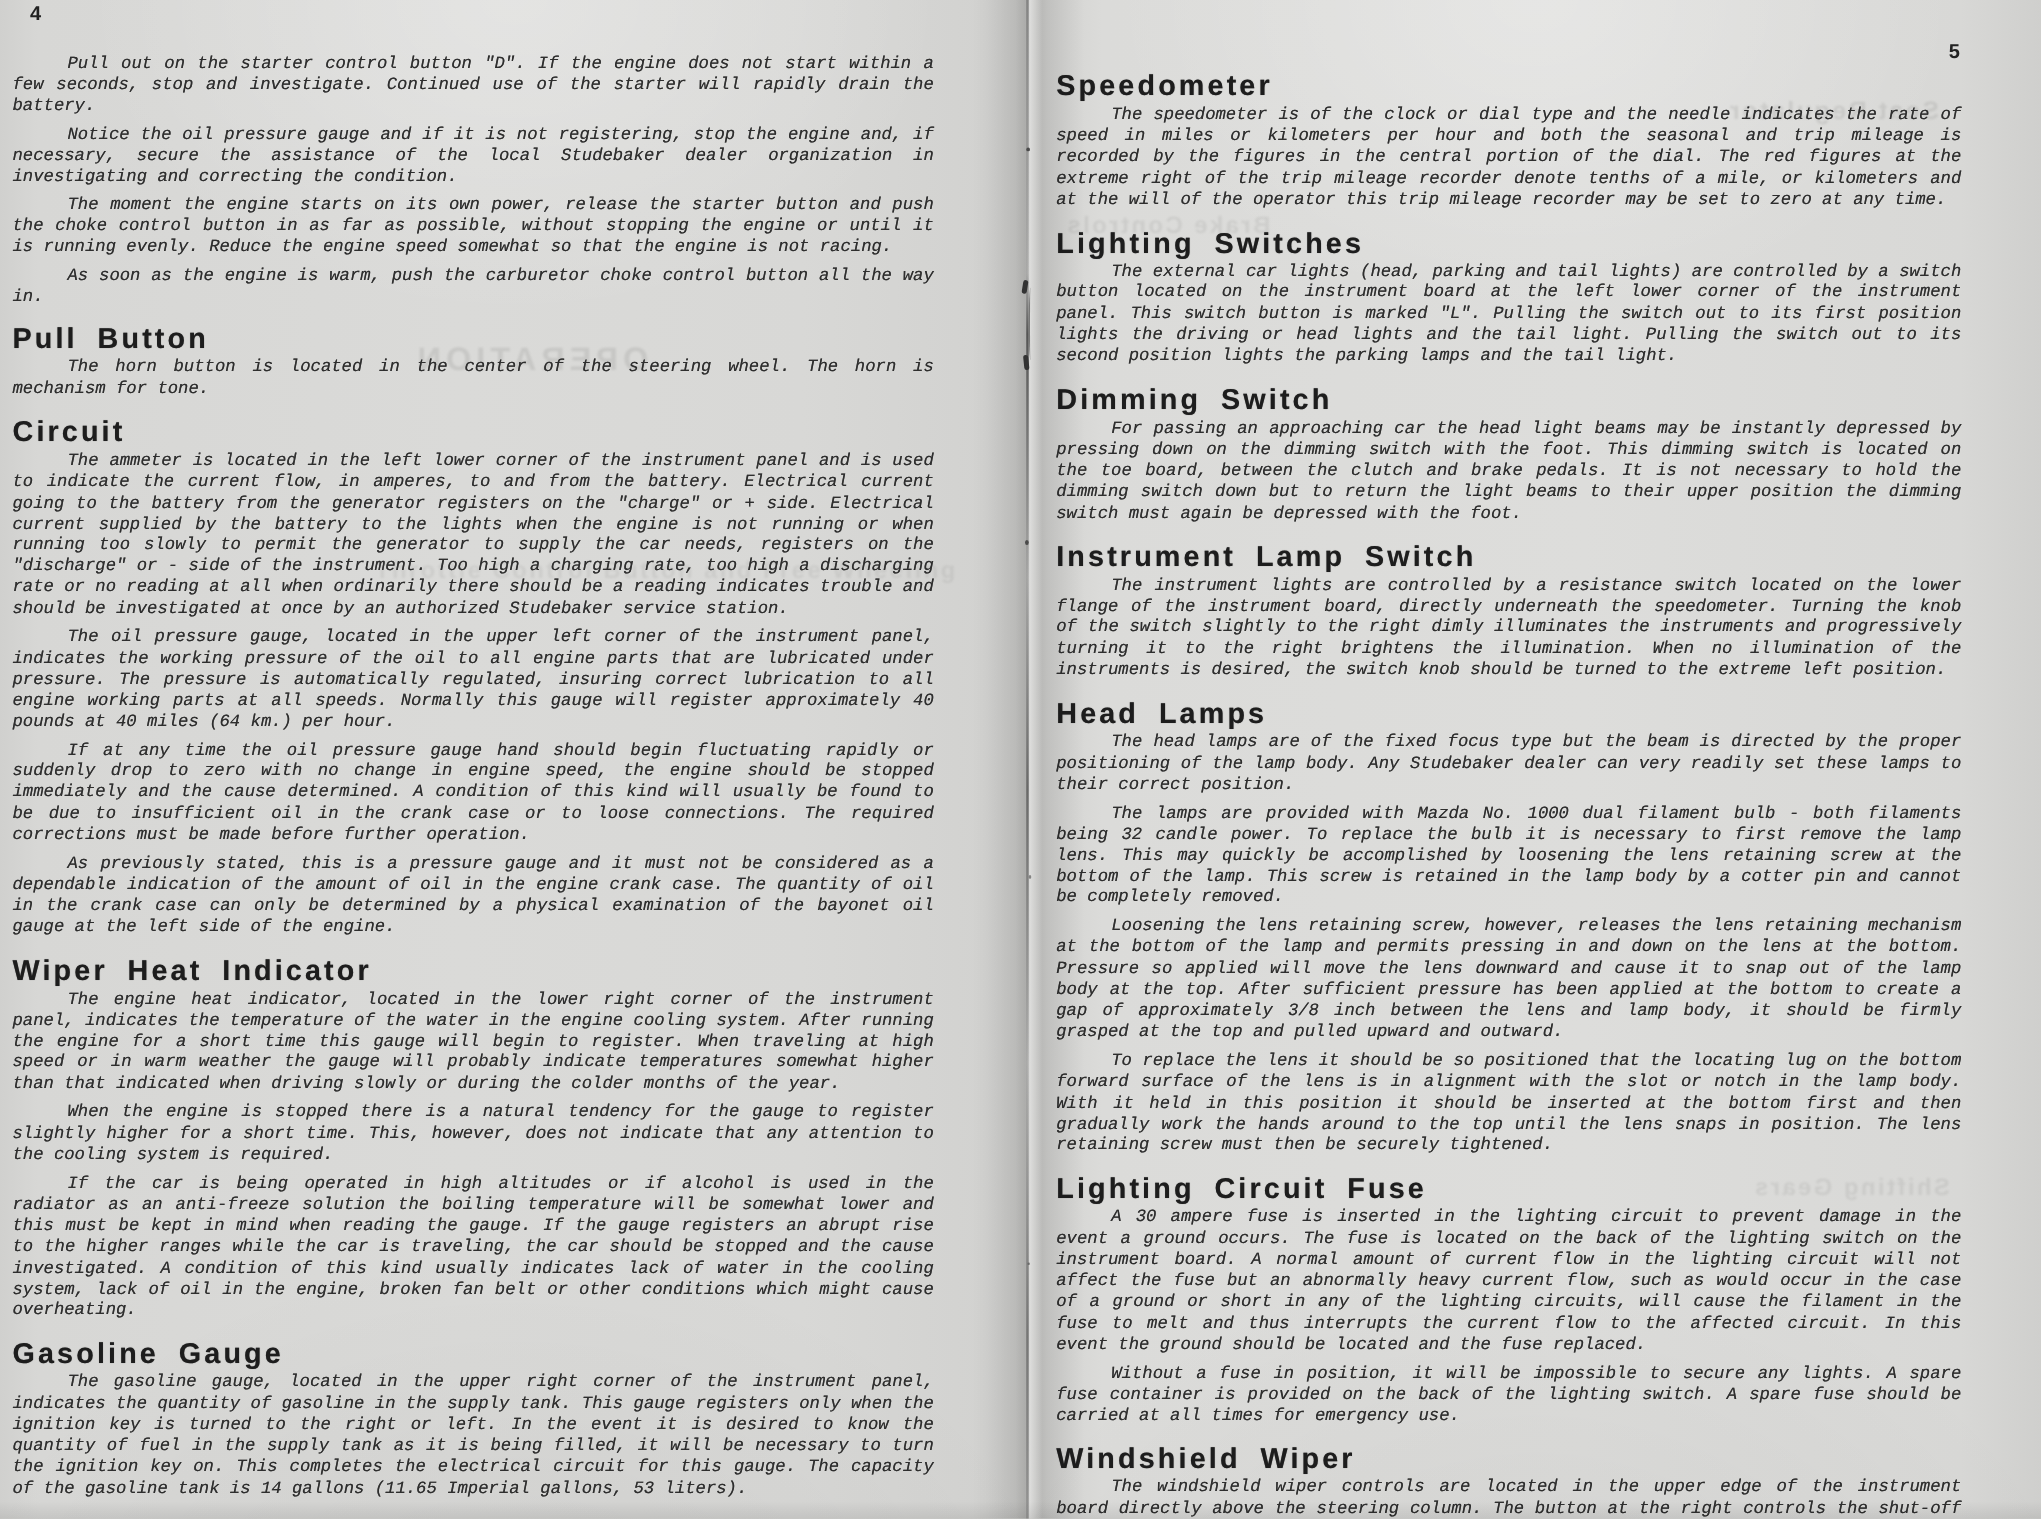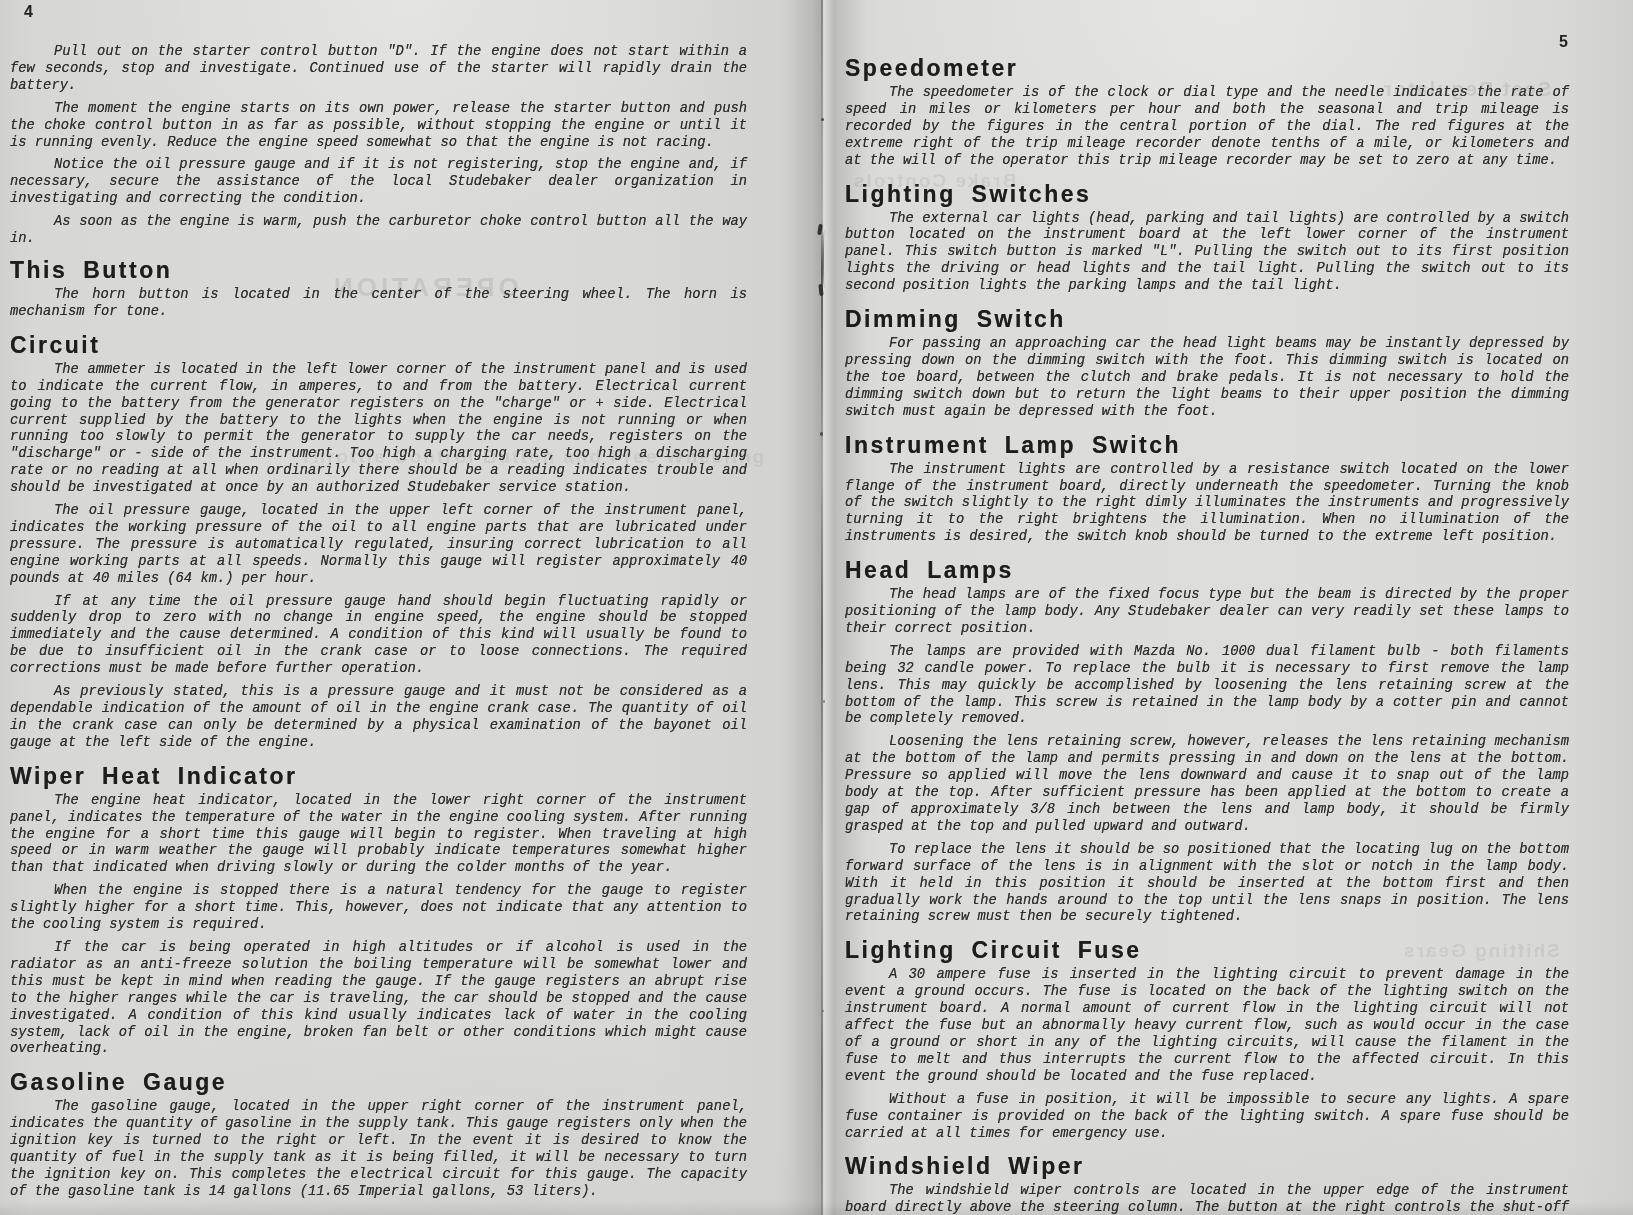--- a/index.html
+++ b/index.html
@@ -82,25 +82,25 @@
 </svg>
 
 <div class="page page-left">
   <div class="pageno pageno-left">4</div>
 
   <span class="ghost mirror" style="left:330px;top:272px;font-size:26px;letter-spacing:4px;">OPERATION</span>
   <span class="ghost" style="left:300px;top:446px;font-size:19px;letter-spacing:2px;opacity:.09;text-align:center;">Throttle Control Button and Free Wheeling</span>
 
   <div class="content content-left">
     <p class="body">Pull out on the starter control button "D".  If the engine does not start within a few seconds, stop and investigate.  Continued use of the starter will rapidly drain the battery.</p>
+    <p class="body">Notice the oil pressure gauge and if it is not registering, stop the engine and, if necessary, secure the assistance of the local Studebaker dealer organization in investigating and correcting the condition.</p>
     <p class="body">The moment the engine starts on its own power, release the starter button and push the choke control button in as far as possible, without stopping the engine or until it is running evenly.  Reduce the engine speed somewhat so that the engine is not racing.</p>
-    <p class="body">Notice the oil pressure gauge and if it is not registering, stop the engine and, if necessary, secure the assistance of the local Studebaker dealer organization in investigating and correcting the condition.</p>
     <p class="body">As soon as the engine is warm, push the carburetor choke control button all the way in.</p>
 
-    <h2 class="sec">This Button</h2>
+    <h2 class="sec">Pull Button</h2>
     <p class="body">The horn button is located in the center of the steering wheel.  The horn is mechanism for tone.</p>
 
     <h2 class="sec">Circuit</h2>
     <p class="body">The ammeter is located in the left lower corner of the instrument panel and is used to indicate the current flow, in amperes, to and from the battery.  Electrical current going to the battery from the generator registers on the "charge" or + side.  Electrical current supplied by the battery to the lights when the engine is not running or when running too slowly to permit the generator to supply the car needs, registers on the "discharge" or - side of the instrument.  Too high a charging rate, too high a discharging rate or no reading at all when ordinarily there should be a reading indicates trouble and should be investigated at once by an authorized Studebaker service station.</p>
 
     <p class="body">The oil pressure gauge, located in the upper left corner of the instrument panel, indicates the working pressure of the oil to all engine parts that are lubricated under pressure.  The pressure is automatically regulated, insuring correct lubrication to all engine working parts at all speeds.  Normally this gauge will register approximately 40 pounds at 40 miles (64 km.) per hour.</p>
     <p class="body">If at any time the oil pressure gauge hand should begin fluctuating rapidly or suddenly drop to zero with no change in engine speed, the engine should be stopped immediately and the cause determined.  A condition of this kind will usually be found to be due to insufficient oil in the crank case or to loose connections.  The required corrections must be made before further operation.</p>
     <p class="body">As previously stated, this is a pressure gauge and it must not be considered as a dependable indication of the amount of oil in the engine crank case.  The quantity of oil in the crank case can only be determined by a physical examination of the bayonet oil gauge at the left side of the engine.</p>
 
     <h2 class="sec">Wiper Heat Indicator</h2>

